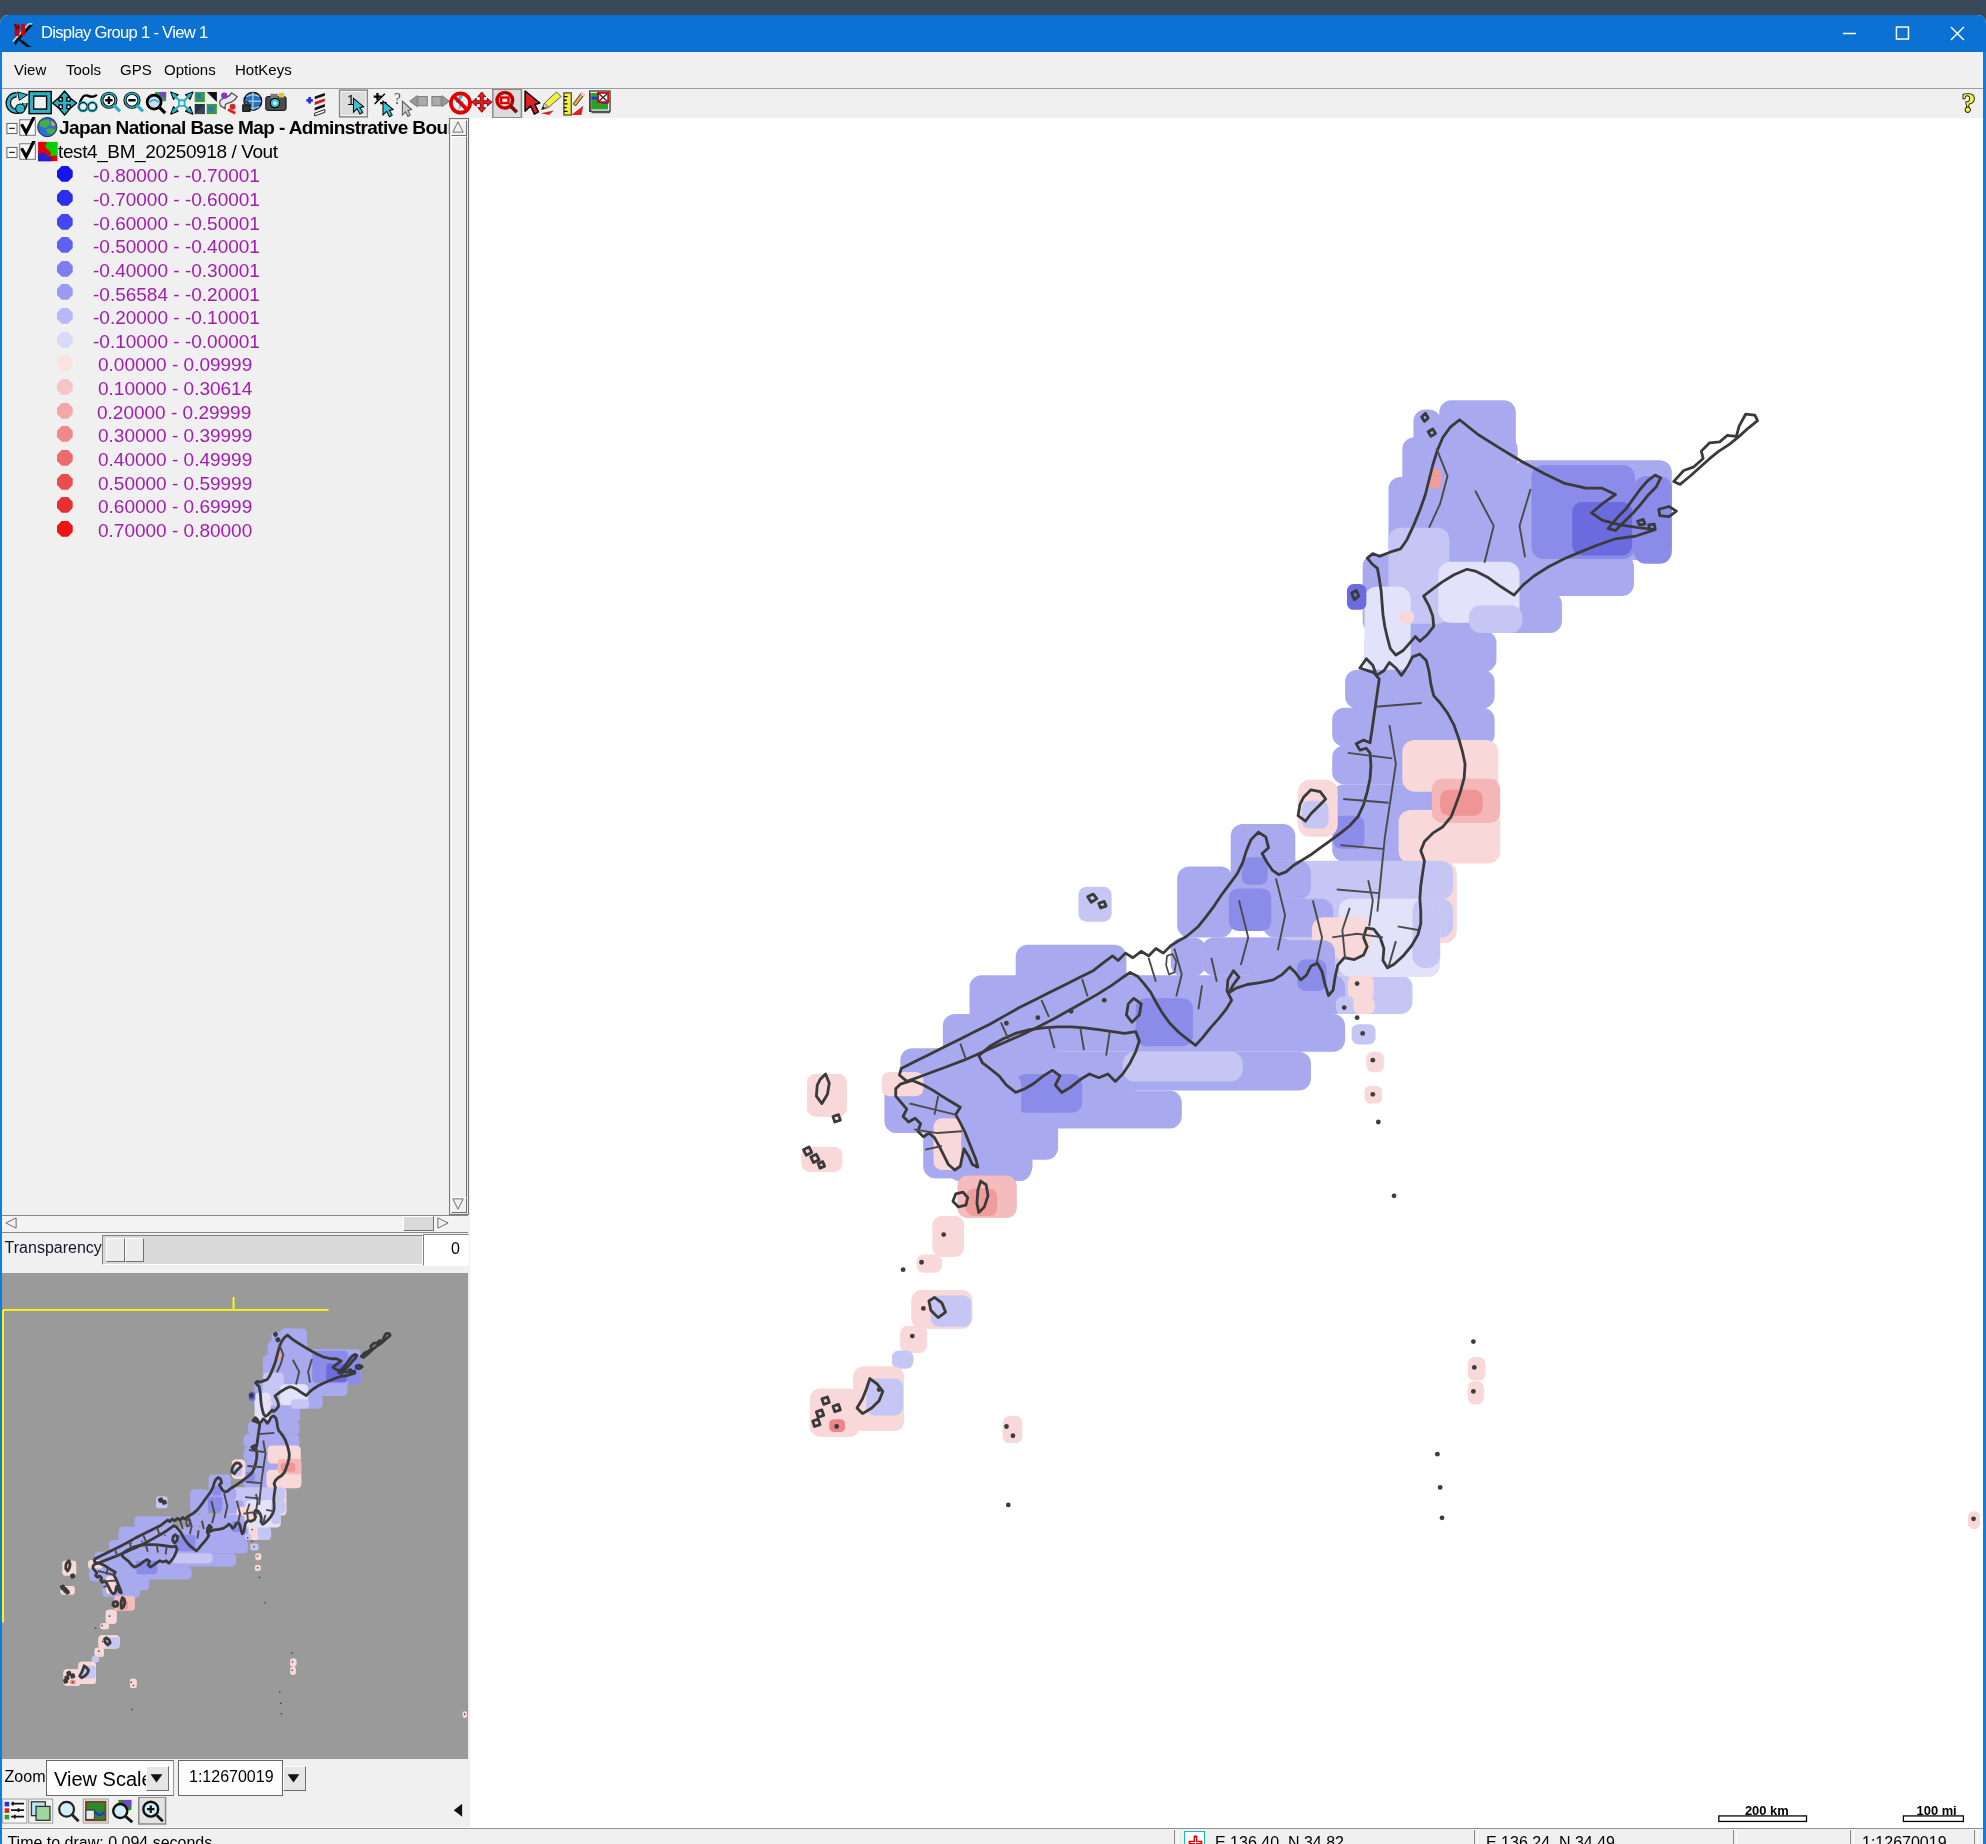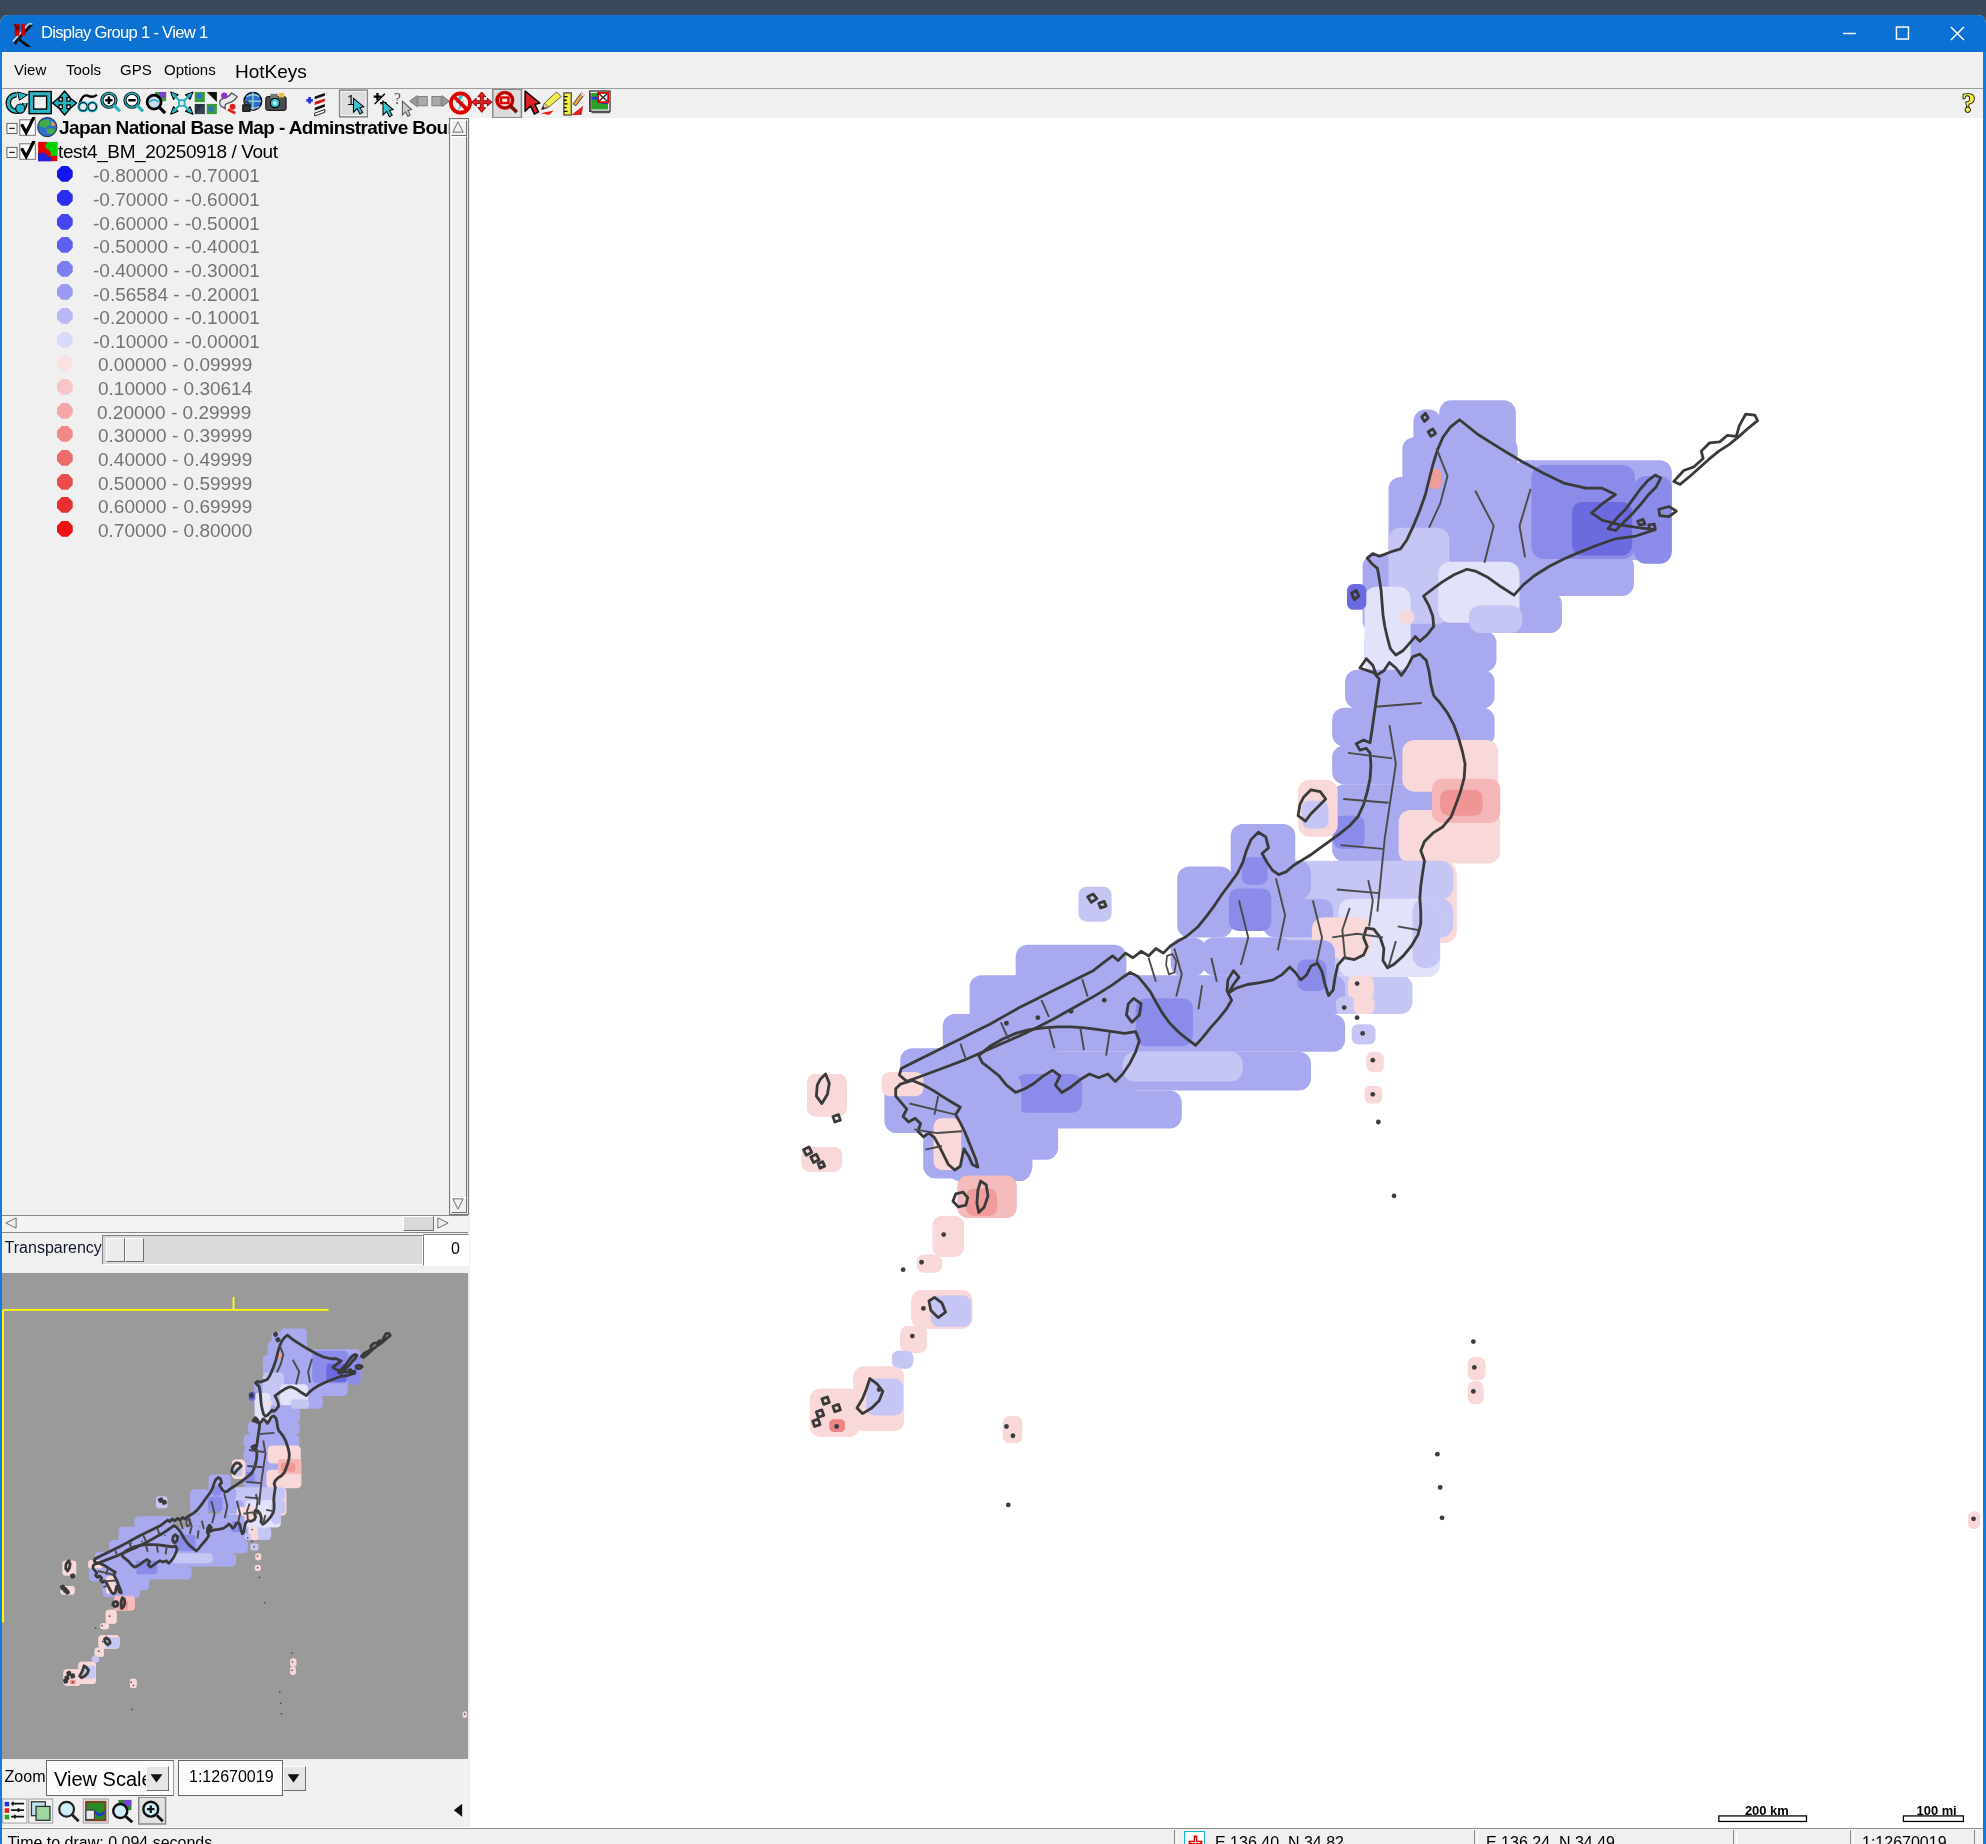--- a/index.html
+++ b/index.html
@@ -9,21 +9,21 @@
 
 .titlebar{left:0;top:0;width:1986px;height:37px;background:#0b72d4;}
 .title-text{left:41px;top:8.3px;color:#fff;font-size:16.6px;letter-spacing:-0.7px;}
 
 .menubar{left:0;top:37px;width:1986px;height:36px;background:#f0f0f0;border-bottom:0.9px solid #9c9c9c;}
 
 .toolbar{left:0;top:74px;width:1986px;height:29px;background:#f0f0f0;border-bottom:0.9px solid #9c9c9c;}
 
 .sidebar{left:1.8px;top:103px;width:468px;height:1709px;background:#f0f0f0;}
 .treerow{position:absolute;font-size:19px;color:#000;white-space:nowrap;}
-.legrow{position:absolute;left:93px;font-size:19px;letter-spacing:0px;color:#737373;white-space:nowrap;}
+.legrow{position:absolute;left:93px;font-size:19px;letter-spacing:0px;color:#a21caf;white-space:nowrap;}
 .dot{position:absolute;left:57px;width:15.7px;height:15.7px;clip-path:polygon(30% 0,70% 0,100% 30%,100% 70%,70% 100%,30% 100%,0 70%,0 30%);}
 .overview{left:0;top:1155px;width:468px;height:486px;background:#9a9a9a;overflow:hidden;}
 
 .maparea{left:470px;top:103px;width:1514px;height:1709px;background:#ffffff;overflow:hidden;}
 
 .statusbar{left:0;top:1813px;width:1986px;height:30px;background:#f0f0f0;border-top:0.9px solid #909090;font-size:16px;color:#000;}
 .sdiv{position:absolute;top:2.8px;width:1.8px;height:25px;border-left:0.9px solid #8a8a8a;border-right:0.9px solid #fdfdfd;}
 
 .wb{background:#0f7ce2;}
 .sunken{border-top:0.9px solid #808080;border-left:0.9px solid #808080;border-bottom:0.9px solid #fff;border-right:0.9px solid #fff;}
@@ -48,21 +48,21 @@
     <line x1="27" y1="20" x2="41" y2="20" stroke="#fff" stroke-width="1.6"></line>
     <rect x="85" y="13" width="13" height="13" fill="none" stroke="#fff" stroke-width="1.6"></rect>
     <path d="M144 13 L158 27 M158 13 L144 27" stroke="#fff" stroke-width="1.6"></path>
   </svg>
 
   <div class="abs menubar"></div>
   <span class="abs" style="left:14px;top:46px;font-size:15px">View</span>
   <span class="abs" style="left:66px;top:46px;font-size:15px">Tools</span>
   <span class="abs" style="left:120px;top:46px;font-size:15px">GPS</span>
   <span class="abs" style="left:164px;top:46px;font-size:15px">Options</span>
-  <span class="abs" style="left:235px;top:46px;font-size:19px">HotKeys</span>
+  <span class="abs" style="left:235px;top:46px;font-size:15px">HotKeys</span>
 
   <div class="abs toolbar"></div>
   <svg class="abs" style="left:0;top:74px" width="646" height="29" viewBox="0 0 700 31">
 
     <g transform="translate(6,3)">
       <path d="M12 3 A9 9 0 1 0 21 12" fill="none" stroke="#000" stroke-width="6"></path>
       <path d="M12 3 A9 9 0 1 0 21 12" fill="none" stroke="#2ab3c3" stroke-width="3.4"></path>
       <path d="M13 0 L24 3 L15 9 Z" fill="#2ab3c3" stroke="#000" stroke-width="1"></path>
       <circle cx="16" cy="18" r="5" fill="#2ab3c3" stroke="#000" stroke-width="1.2"></circle>
     </g>

